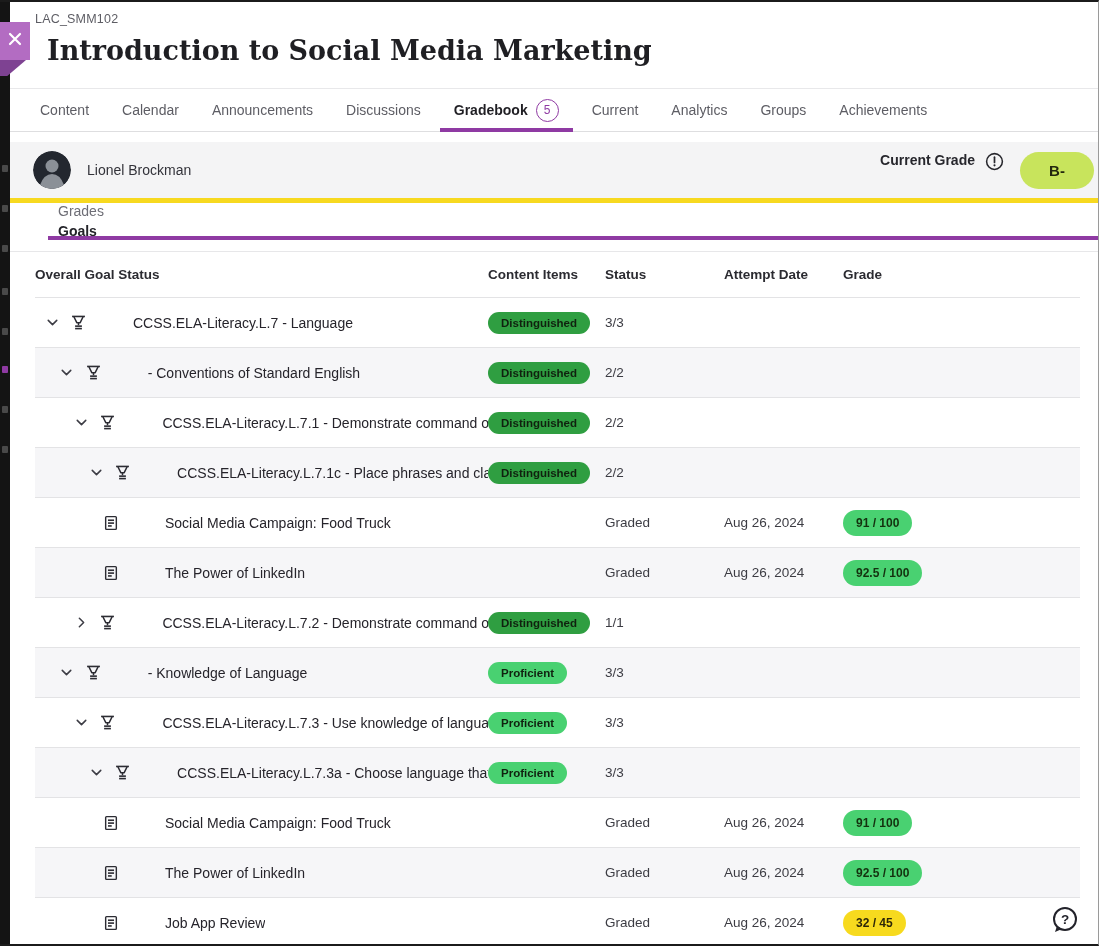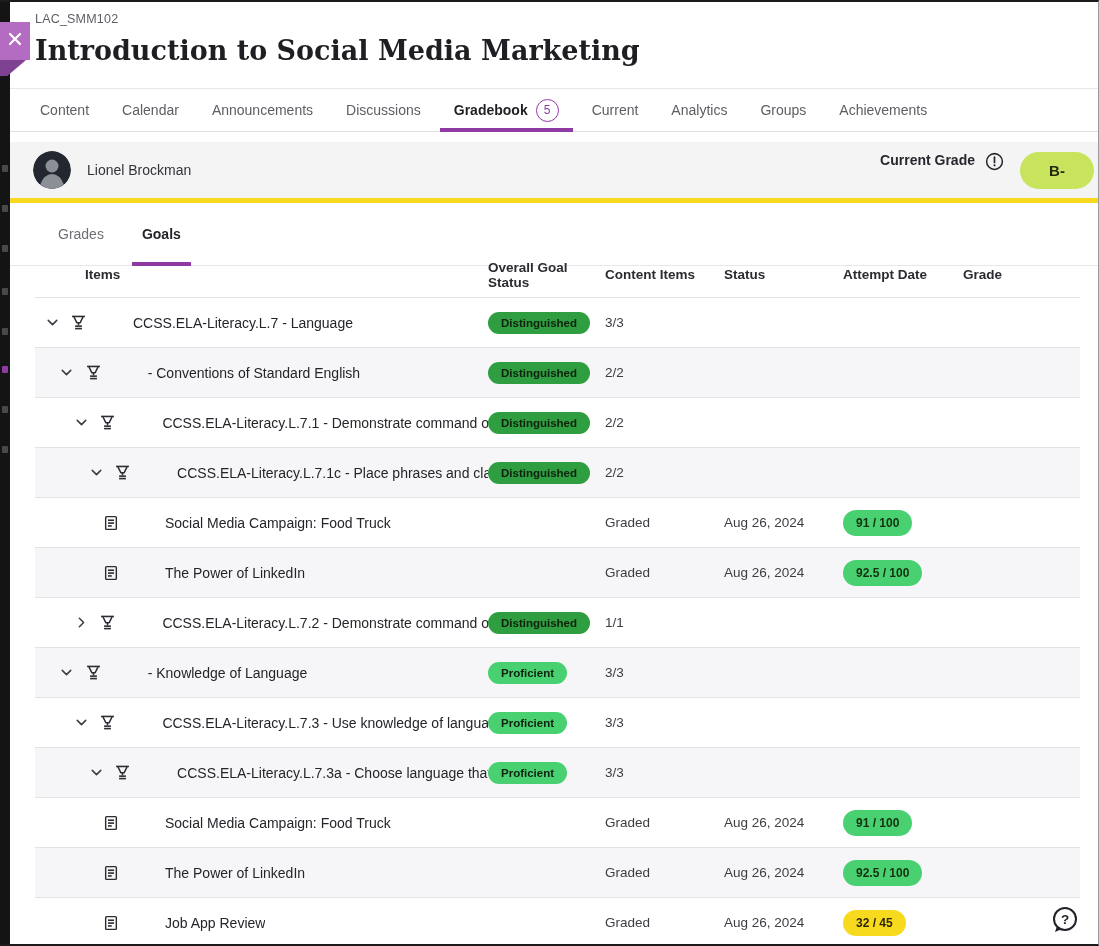--- a/index.html
+++ b/index.html
@@ -16,21 +16,21 @@
   .base-nav .frag.purple{ background:var(--accent); opacity:1; }
   
   .close-tab{ position:absolute; left:0; top:20px; width:30px; height:38px; background:#b36cc2;
     z-index:7; display:flex; align-items:center; justify-content:center; cursor:pointer;}
   .close-tab svg{ width:14px; height:14px; }
   .close-fold{ position:absolute; left:0; top:58px; width:26px; height:16px; background:#7e4292;
     clip-path:polygon(0 0,100% 0,28% 100%,0 100%); z-index:6;}
   
   .course-head{ position:absolute; left:35px; top:10px; right:20px; }
   .course-id{ font-size:12.5px; color:#5d5d64; letter-spacing:.2px; }
-  .course-title{ font-family:"DejaVu Serif", serif; font-size:27px; font-weight:600; color:#1f1f23; margin-top:9px; }
+  .course-title{ font-family:"DejaVu Serif", serif; font-size:27px; font-weight:600; color:#1f1f23; margin-top:9px;margin-left:12px; }
   
   .course-nav{ position:absolute; left:10px; right:0; top:86px; height:44px;
     border-top:1px solid #e8e8ea; border-bottom:1px solid #dedee0;
     display:flex; align-items:stretch; padding-left:25px; gap:23px; background:#fff;text-align:center;}
   .tab{ position:relative; display:flex; align-items:center; gap:8px; padding:0 5px;
     font-size:14px; color:#5d5d64; cursor:pointer; white-space:nowrap;}
   .tab.active{ color:#201f24; font-weight:700; }
   .tab.active::after{ content:""; position:absolute; left:-9px; right:-9px; bottom:-1px; height:4px; background:var(--accent); }
   .tab .count{ width:23px; height:23px; border-radius:50%; border:1px solid var(--accent);
     color:var(--accent); font-size:12px; font-weight:400; display:flex; align-items:center; justify-content:center;}
@@ -40,22 +40,22 @@
   .avatar{ width:38px; height:38px; border-radius:50%; margin-left:15px; overflow:hidden; flex:0 0 auto;}
   .student-name{ margin-left:16px; font-size:14px; color:#33333a; }
   .grade-side{ margin-left:auto; display:flex; align-items:flex-start; }
   .cg-label{ font-size:14px; font-weight:700; color:#26262c; }
   .info-icon{ margin-left:10px; display:flex; cursor:pointer;}
   .grade-pill-big{ margin-left:16px; margin-right:4px; min-width:74px; height:37px; border-radius:19px;
     background:var(--lime); color:#23280e; font-size:15px; font-weight:700;
     display:flex; align-items:center; justify-content:center; cursor:pointer;}
   .yellow-bar{ position:absolute; left:10px; right:0; top:196px; height:5px; background:var(--yellow-bar); }
   
-  .subtabs{ position:absolute; left:10px; right:0; top:201px; height:63px; background:#fff;
-    display:flex; align-items:stretch; padding-left:38px; gap:18px; border-bottom:1px solid #e7e7e9;}
+  .subtabs{ position:absolute; left:10px; right:0; top:201px; height:49px; background:#fff;
+    display:flex; align-items:stretch; padding-left:38px; gap:4px; border-bottom:1px solid #e7e7e9;flex-direction:column;}
   .subtab{ position:relative; display:flex; align-items:center; padding:0 10px; font-size:14px; color:#6e6e76; cursor:pointer;}
   .subtab.active{ color:#232329; font-weight:700; }
   .subtab.active::after{ content:""; position:absolute; left:0; right:0; bottom:-1px; height:4px; background:var(--accent); }
   
   .grid{ display:grid; grid-template-columns:453px 117px 119px 119px 120px 117px; align-items:center; }
   .thead{ position:absolute; left:35px; top:250px; width:1045px; height:45px;
     font-size:13.5px; font-weight:700; color:#2b2b31; }
   .thead .hcell-items{ padding-left:50px; }
   .rows{ position:absolute; left:35px; top:295px; width:1045px; bottom:0; }
   .row{ height:50px; border-top:1px solid #e3e3e5; background:#fff; }
@@ -180,21 +180,20 @@
   <div class="subtabs">
     <div class="subtab">
         <span>Grades</span>
       </div>
     <div class="subtab active">
         <span>Goals</span>
       </div>
   </div>
 
   <div class="thead grid">
-    <span class="hcell-items">Items</span>
     <span>Overall Goal Status</span>
     <span>Content Items</span>
     <span>Status</span>
     <span>Attempt Date</span>
     <span>Grade</span>
   </div>
 
   <div class="rows">
     <div class="row grid">
       <div class="namecell" style="padding-left: 8px;">

